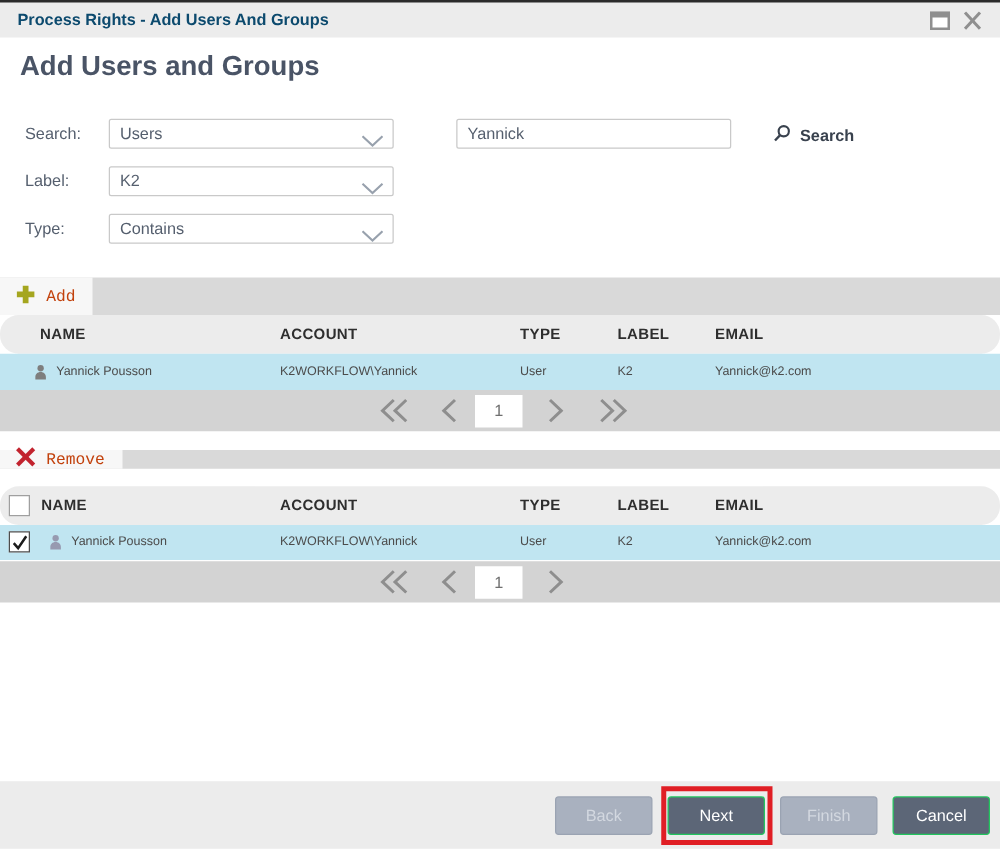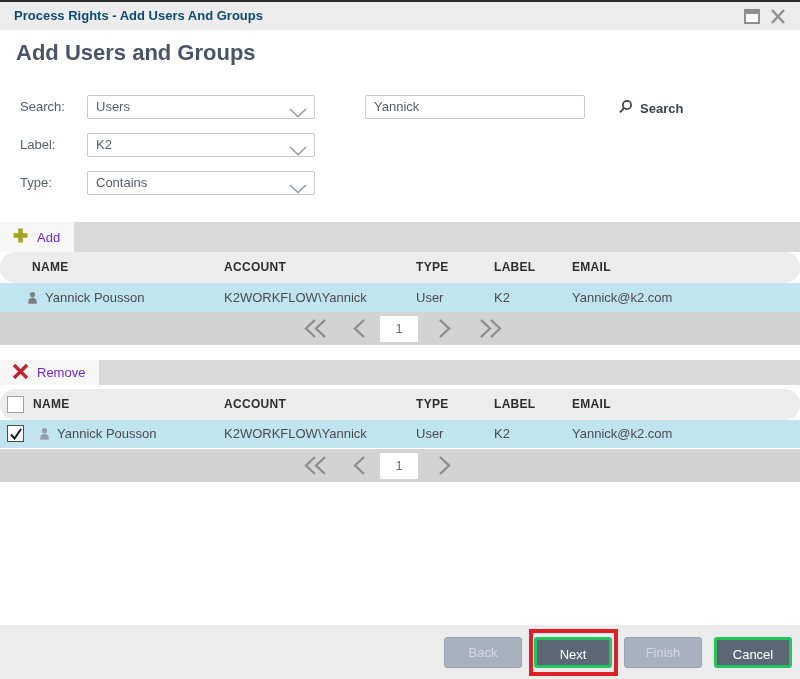--- a/index.html
+++ b/index.html
@@ -48,31 +48,31 @@
     position:absolute; left:617px; top:96px; height:24px;
     display:flex; align-items:center; gap:7px; cursor:pointer;
     font-size:13px; font-weight:700; color:#39424e;
   }
 
   
   .strip { position:absolute; left:0; right:0; background:#d9d9d9; }
   .strip-btn {
     height:100%; background:#f7f7f7; display:flex; align-items:center;
     gap:8px; padding:0 14px 0 12px; width:max-content; cursor:pointer;
-    font-size:13px; color:#6d28d9;
+    font-size:13px; color:#c2410c;font-family:Liberation Mono, monospace;
   }
 
   
   .thead { position:absolute; left:0; right:0; background:#ececec;border-radius:15px; }
   .thead span {
     position:absolute; top:0; font-size:12px; font-weight:700;
     color:#2e2e2e; letter-spacing:.3px;
   }
   .trow { position:absolute; left:0; right:0; background:#c0e5f1; }
-  .trow span { position:absolute; top:0; font-size:13px; color:#4b4b4b; }
+  .trow span { position:absolute; top:0; font-size:10px; color:#4b4b4b; }
   .cellpos-account { left:224px; } .cellpos-type { left:416px; }
   .cellpos-label { left:494px; } .cellpos-email { left:572px; }
 
   .person { position:absolute; }
 
   .checkbox {
     position:absolute; width:17px; height:17px; background:#fff;
     border:1px solid #9f9f9f; cursor:pointer;
   }
   .checkbox.checked { border-color:#4d4d4d; }
@@ -88,21 +88,21 @@
 
   
   .footer { position:absolute; left:0; right:0; top:625px; height:54px; background:#ececec; }
   .btn {
     position:absolute; top:12px; width:78px; height:31px; border-radius:3px;
     font-size:13px; text-align:center; line-height:29px; cursor:pointer;
   }
   .btn.disabled {
     background:#a9b1bf; border:1px solid #9aa3b2; color:#d3d8e0; cursor:default;
   }
-  .btn.dark { background:#5c6677; border:3px solid #22c55e; color:#fff; }
+  .btn.dark { background:#5c6677; border:1px solid #22c55e; color:#fff; }
   .annotation {
     position:absolute; left:529px; top:629px; width:89px; height:47px;
     border:4px solid #e01e25; pointer-events:none; z-index:5;
   }
 </style>
 </head>
 <body>
 
 <div class="dialog">
 
@@ -219,21 +219,21 @@
         </svg>
     </span>
     <span class="pg" style="left:477px; top:6px;">
       <svg width="26" height="21" viewBox="0 0 26 21">
         <polyline points="4,2 13,10.5 4,19" fill="none" stroke="#8e8e8e" stroke-width="2.4"></polyline>
         <polyline points="14,2 23,10.5 14,19" fill="none" stroke="#8e8e8e" stroke-width="2.4"></polyline>
       </svg>
     </span>
   </div>
 
-  <div class="strip" style="top:360px; height:25px;">
+  <div class="strip" style="top:360px; height:15px;">
     <div class="strip-btn">
       <span>
         <svg width="17" height="17" viewBox="0 0 17 17">
           <line x1="2" y1="2" x2="15" y2="15" stroke="#c2232e" stroke-width="3.3"></line>
           <line x1="15" y1="2" x2="2" y2="15" stroke="#c2232e" stroke-width="3.3"></line>
         </svg>
       </span>
       <span>Remove</span>
     </div>
   </div>

